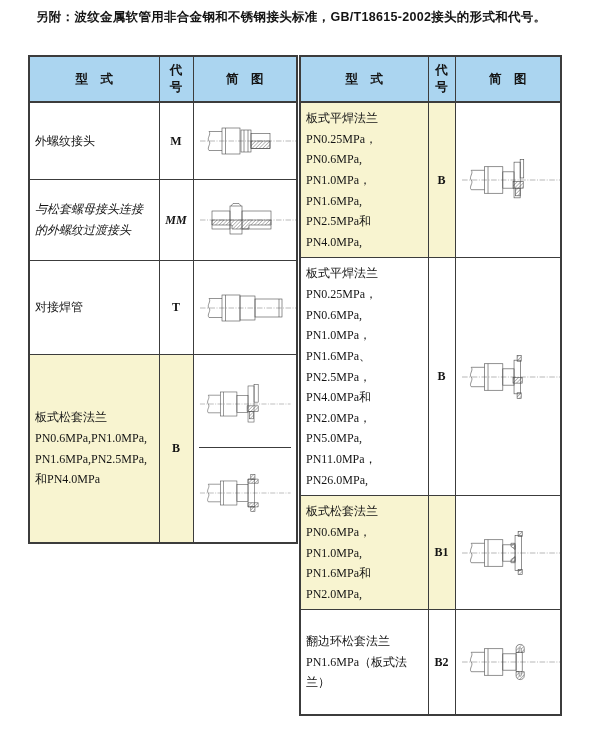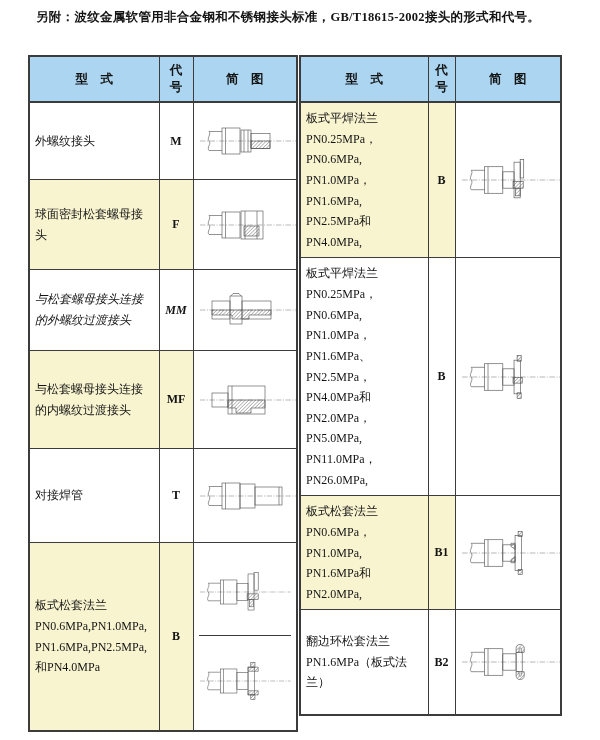--- a/index.html
+++ b/index.html
@@ -1,18 +1,18 @@
 <!DOCTYPE html>
 <html><head>
 <meta charset="utf-8">
 <style>
   html,body{margin:0;padding:0;background:#ffffff;}
   .page{position:relative;width:600px;height:740px;background:#ffffff;overflow:hidden;
         font-family:"Liberation Serif", serif;color:#141414;}
-  .title{position:absolute;left:36px;top:9px;font-family:Liberation Serif, serif;
+  .title{position:absolute;left:36px;top:9px;font-family:Liberation Sans, sans-serif;
          font-size:12.5px;font-weight:bold;letter-spacing:0.3px;white-space:nowrap;}
   table.tbl{position:absolute;top:55px;border-collapse:collapse;table-layout:fixed;
             border:2px solid #3c3c3c;background:#ffffff;}
   table.tbl td, table.tbl th{border:1px solid #3c3c3c;padding:5px;vertical-align:middle;
             font-size:12px;overflow:hidden;}
   table.tbl th{background:#abd5f0;font-weight:bold;font-size:12.5px;height:26px;
             border-bottom:2px solid #3c3c3c;}
   #tbl-left{left:28px;width:268px;}
   #tbl-right{left:299px;width:261px;}
   .type-cell{white-space:pre-line;line-height:1.72;padding:4px 4px 4px 8px;text-align:left;}
@@ -189,44 +189,26 @@
     </tr>
     <tr style="height:75px;">
       <td class="type-cell">外螺纹接头</td>
       <td class="code-cell">M</td>
       <td class="diagram-cell">
         <svg class="diag" width="100" height="66">
               <use href="#sym-m"></use>
             </svg>
       </td>
     </tr>
-    <tr style="height:90px;">
-      <td class="type-cell hl">球面密封松套螺母接头</td>
-      <td class="code-cell hl">F</td>
-      <td class="diagram-cell">
-        <svg class="diag" width="100" height="76">
-              <use href="#sym-f"></use>
-            </svg>
-      </td>
-    </tr>
     <tr style="height:79px;font-style:italic;">
       <td class="type-cell">与松套螺母接头连接的外螺纹过渡接头</td>
       <td class="code-cell">MM</td>
       <td class="diagram-cell">
         <svg class="diag" width="100" height="70">
               <use href="#sym-mm"></use>
-            </svg>
-      </td>
-    </tr>
-    <tr style="height:98px;">
-      <td class="type-cell hl">与松套螺母接头连接的内螺纹过渡接头</td>
-      <td class="code-cell hl">MF</td>
-      <td class="diagram-cell">
-        <svg class="diag" width="100" height="80">
-              <use href="#sym-mf"></use>
             </svg>
       </td>
     </tr>
     <tr style="height:94px;">
       <td class="type-cell">对接焊管</td>
       <td class="code-cell">T</td>
       <td class="diagram-cell">
         <svg class="diag" width="100" height="78">
               <use href="#sym-t"></use>
             </svg>

